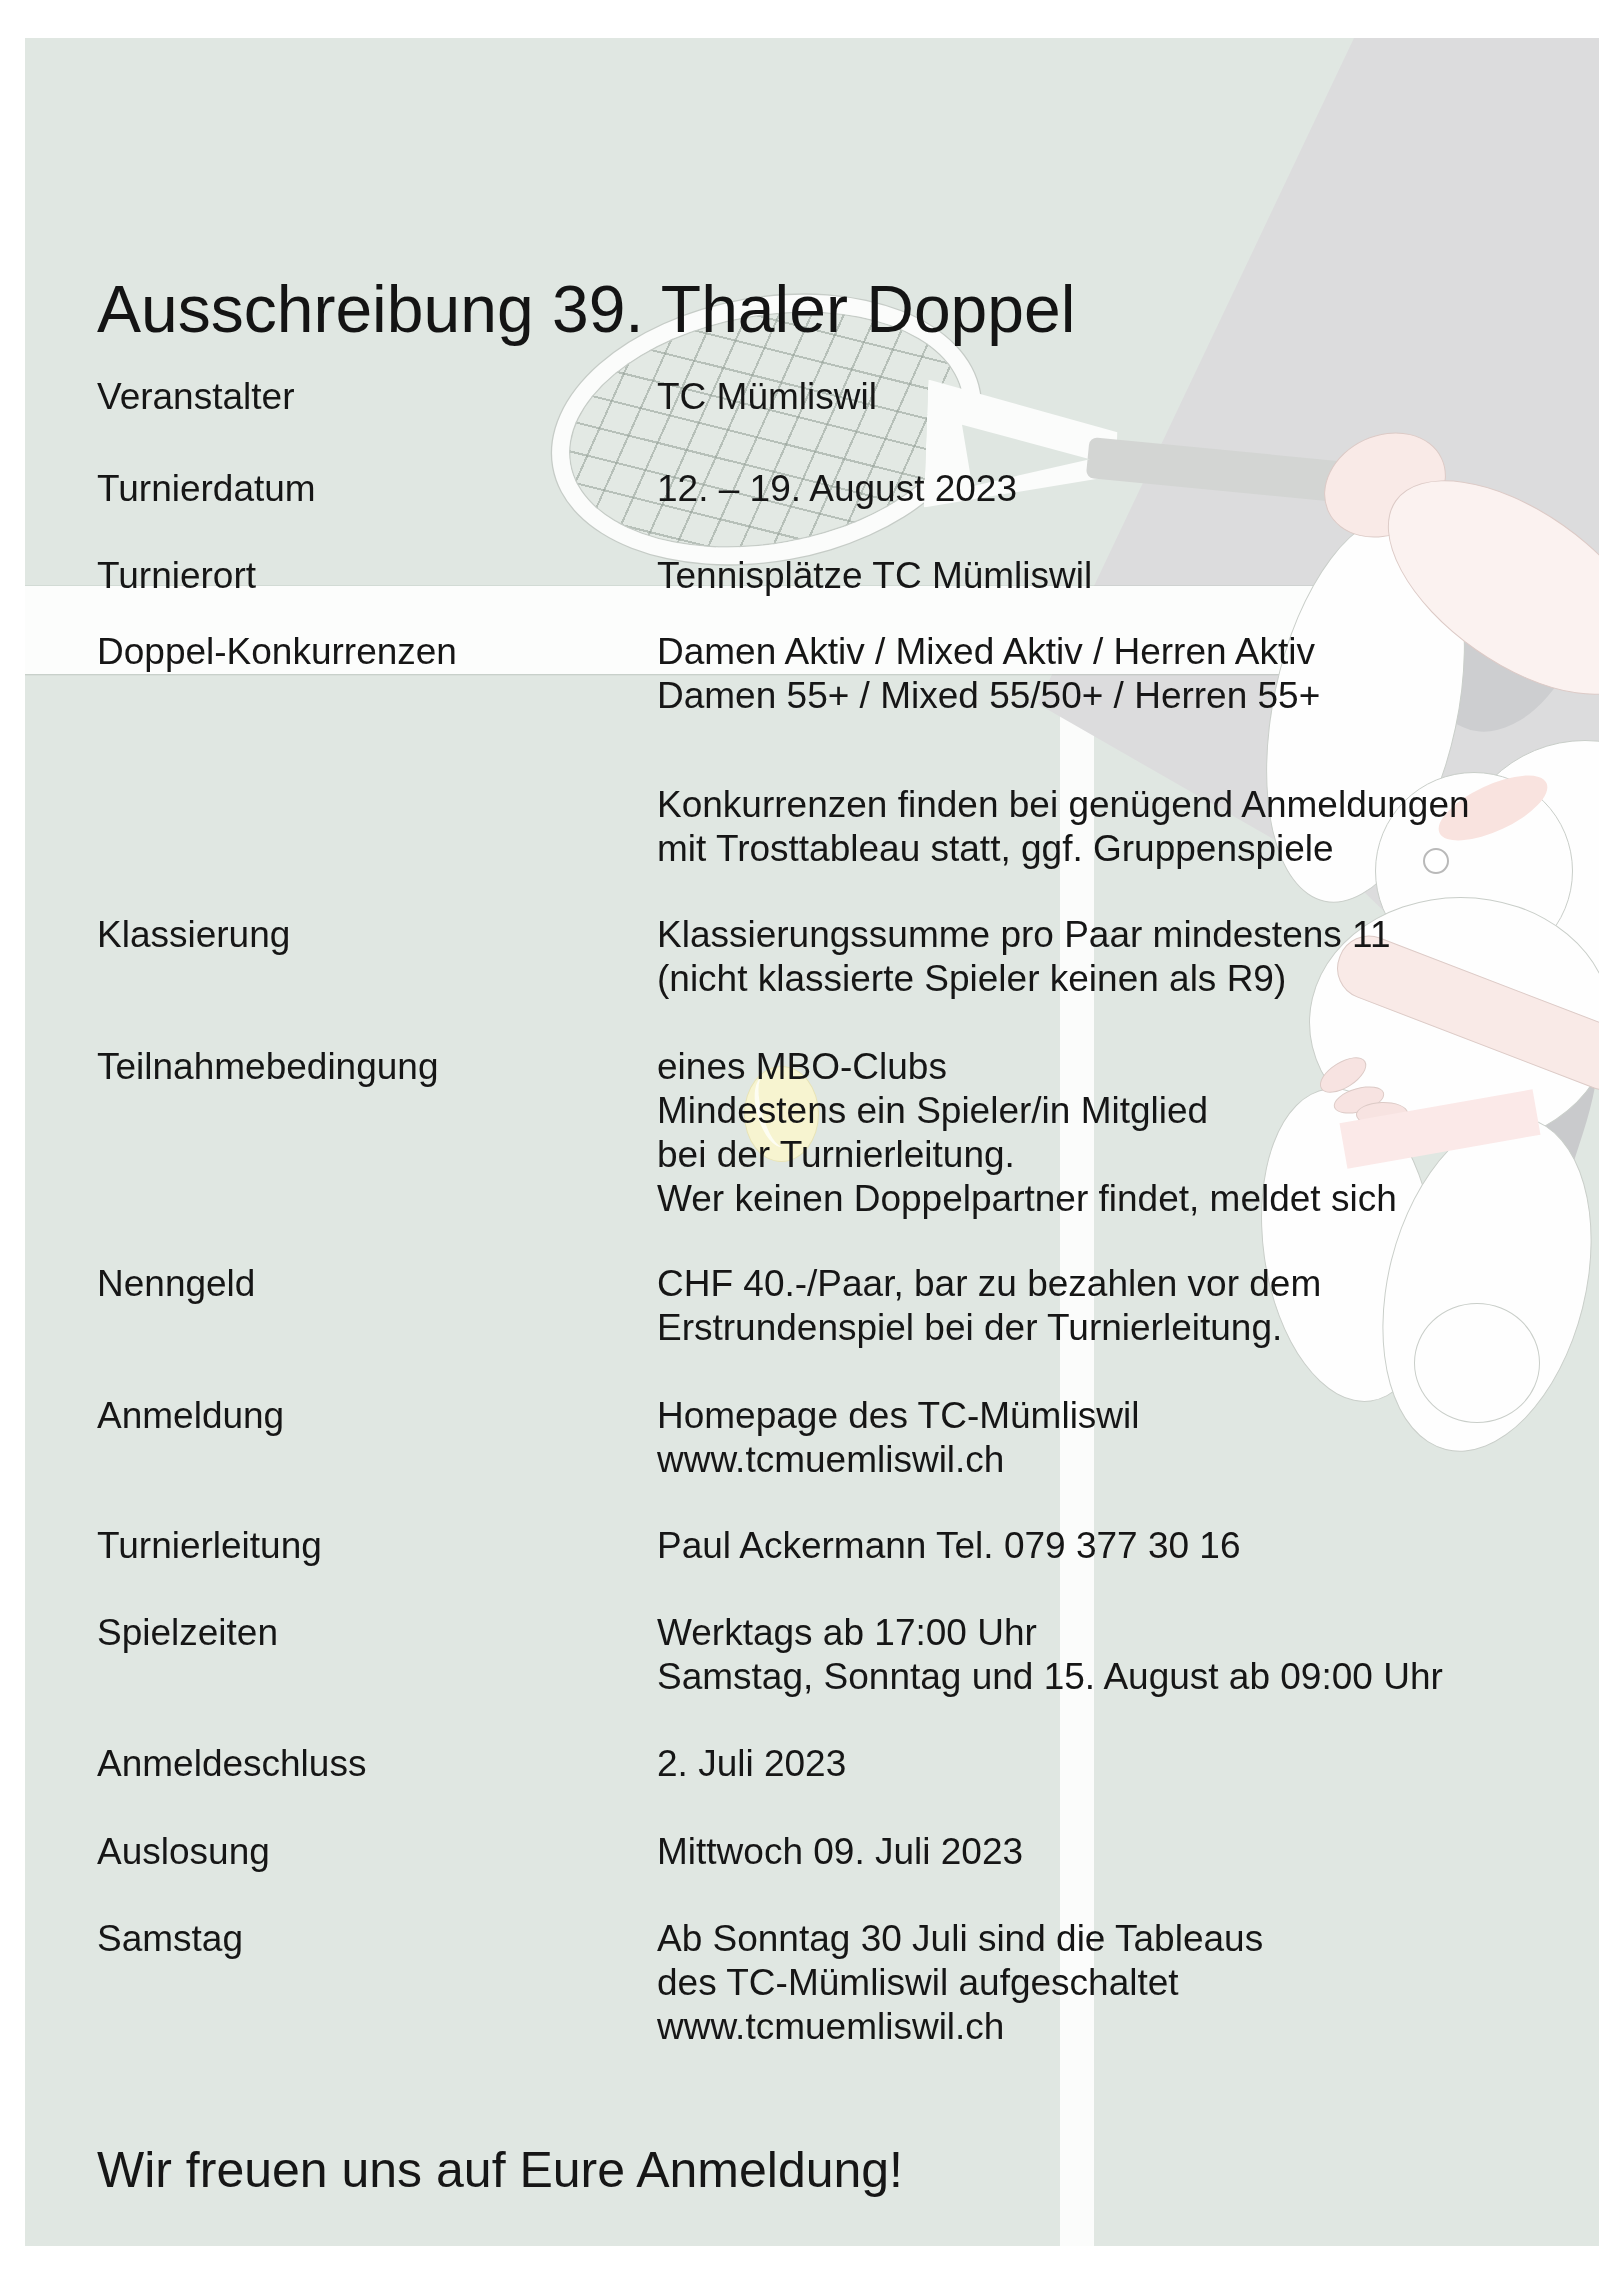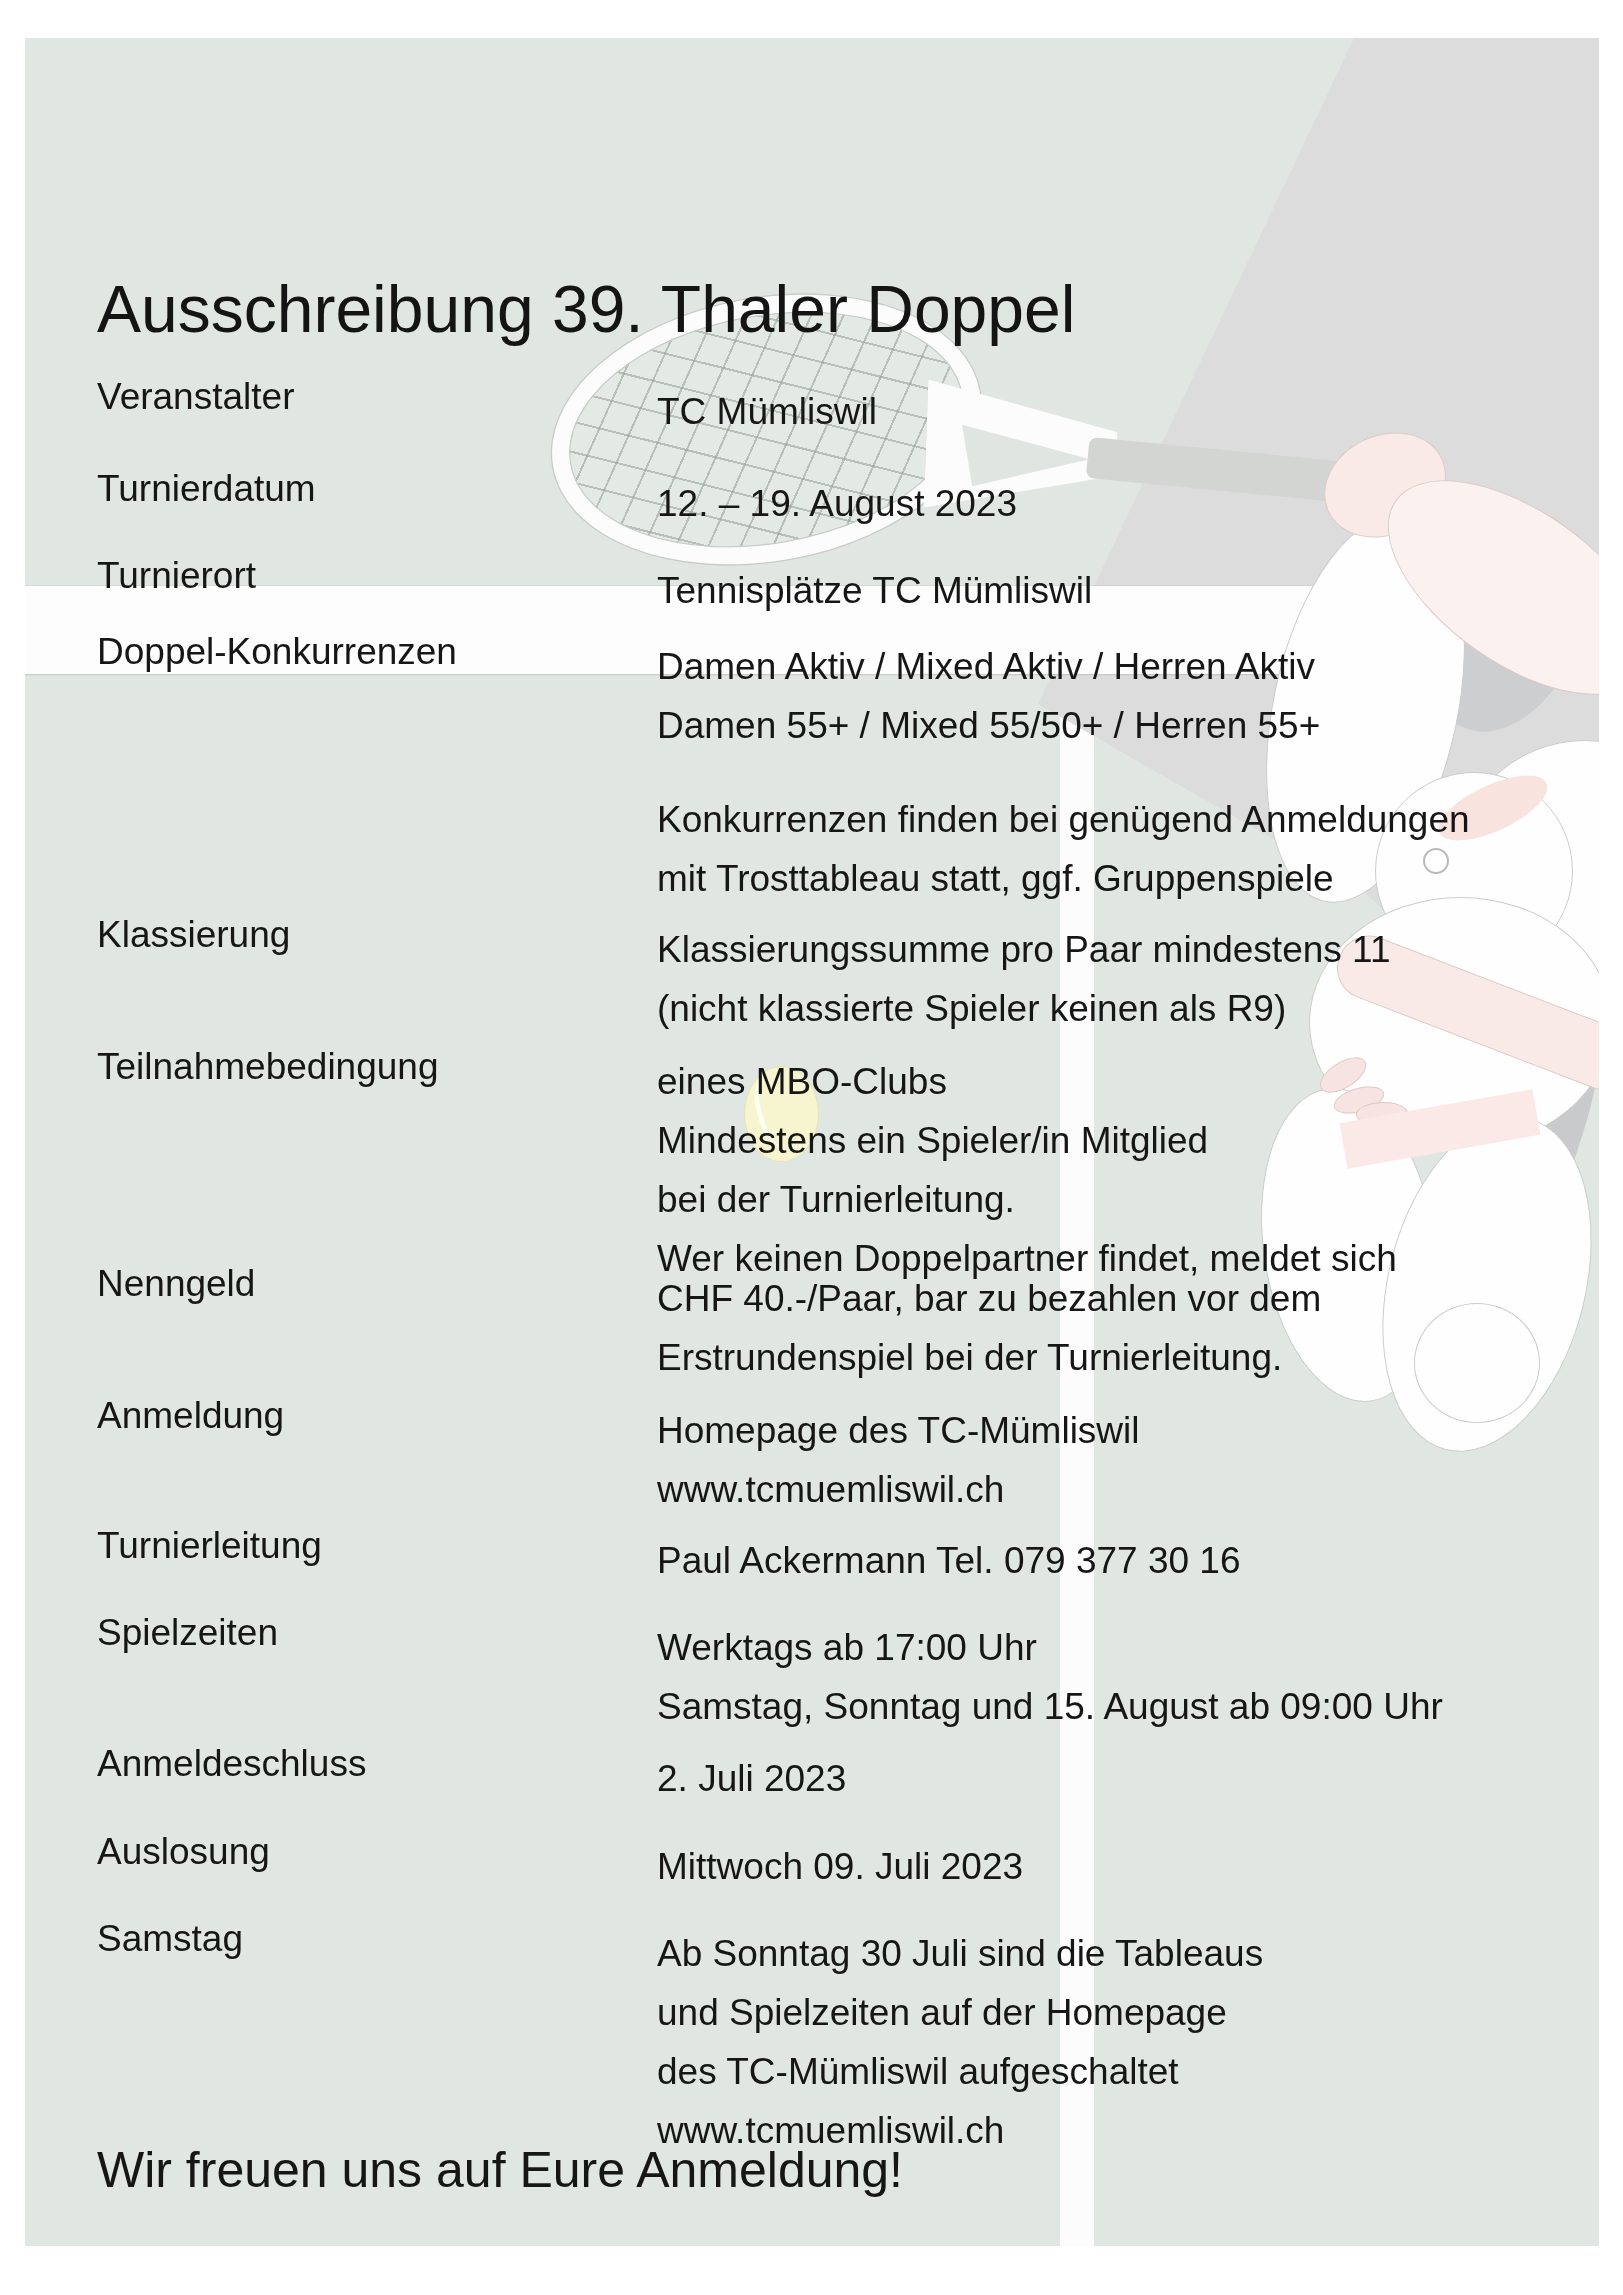--- a/index.html
+++ b/index.html
@@ -48,21 +48,21 @@
   .leg2{left:1363px;top:1075px;width:196px;height:340px;transform:rotate(14deg);}
   .shoe{left:1389px;top:1265px;width:124px;height:118px;}
   .ball{left:719px;top:1028px;width:73px;height:94px;background:#f7f4d0;border:1.3px solid #e7e3b6;border-radius:50%;z-index:5;}
   .ball-seam{left:11.8px;top:7.9px;width:27.5px;height:73px;border:none;border-left:5.9px solid #fdfdf2;border-radius:50%;transform:rotate(-16deg);background:transparent;}
   
   .title{position:absolute;left:97px;top:229px;font-size:66px;line-height:72px;letter-spacing:0;
          font-weight:400;color:#141414;z-index:10;white-space:nowrap;}
   .row{position:absolute;left:0;width:1623px;z-index:10;}
   .label{position:absolute;left:97px;top:0;font-size:37px;line-height:44px;white-space:nowrap;}
   .value{position:absolute;left:657px;top:0;font-size:37px;line-height:44px;}
-  .vline{white-space:nowrap;margin-top:15px;}
+  .vline{white-space:nowrap;}
   .closing{position:absolute;left:97px;top:2142px;font-size:50px;line-height:56px;z-index:10;white-space:nowrap;}
 </style>
 </head>
 <body>
 
 <div class="page">
 
   <div class="art">
     <div class="court-line-v"></div>
     <div class="shadow-wedge"></div>
@@ -195,21 +195,20 @@
     <div class="label">Auslosung</div>
     <div class="value">
         <div class="vline">Mittwoch 09. Juli 2023</div>
       </div>
   </div>
 
   <div class="row" style="top:1917px">
     <div class="label">Samstag</div>
     <div class="value">
       <div class="vline">Ab Sonntag 30 Juli sind die Tableaus</div>
-      <div class="vline">und Spielzeiten auf der Homepage</div>
       <div class="vline">des TC-Mümliswil aufgeschaltet</div>
       <div class="vline">www.tcmuemliswil.ch</div>
     </div>
   </div>
 
   <div class="closing">Wir freuen uns auf Eure Anmeldung!</div>
 
 </div>
 
 

